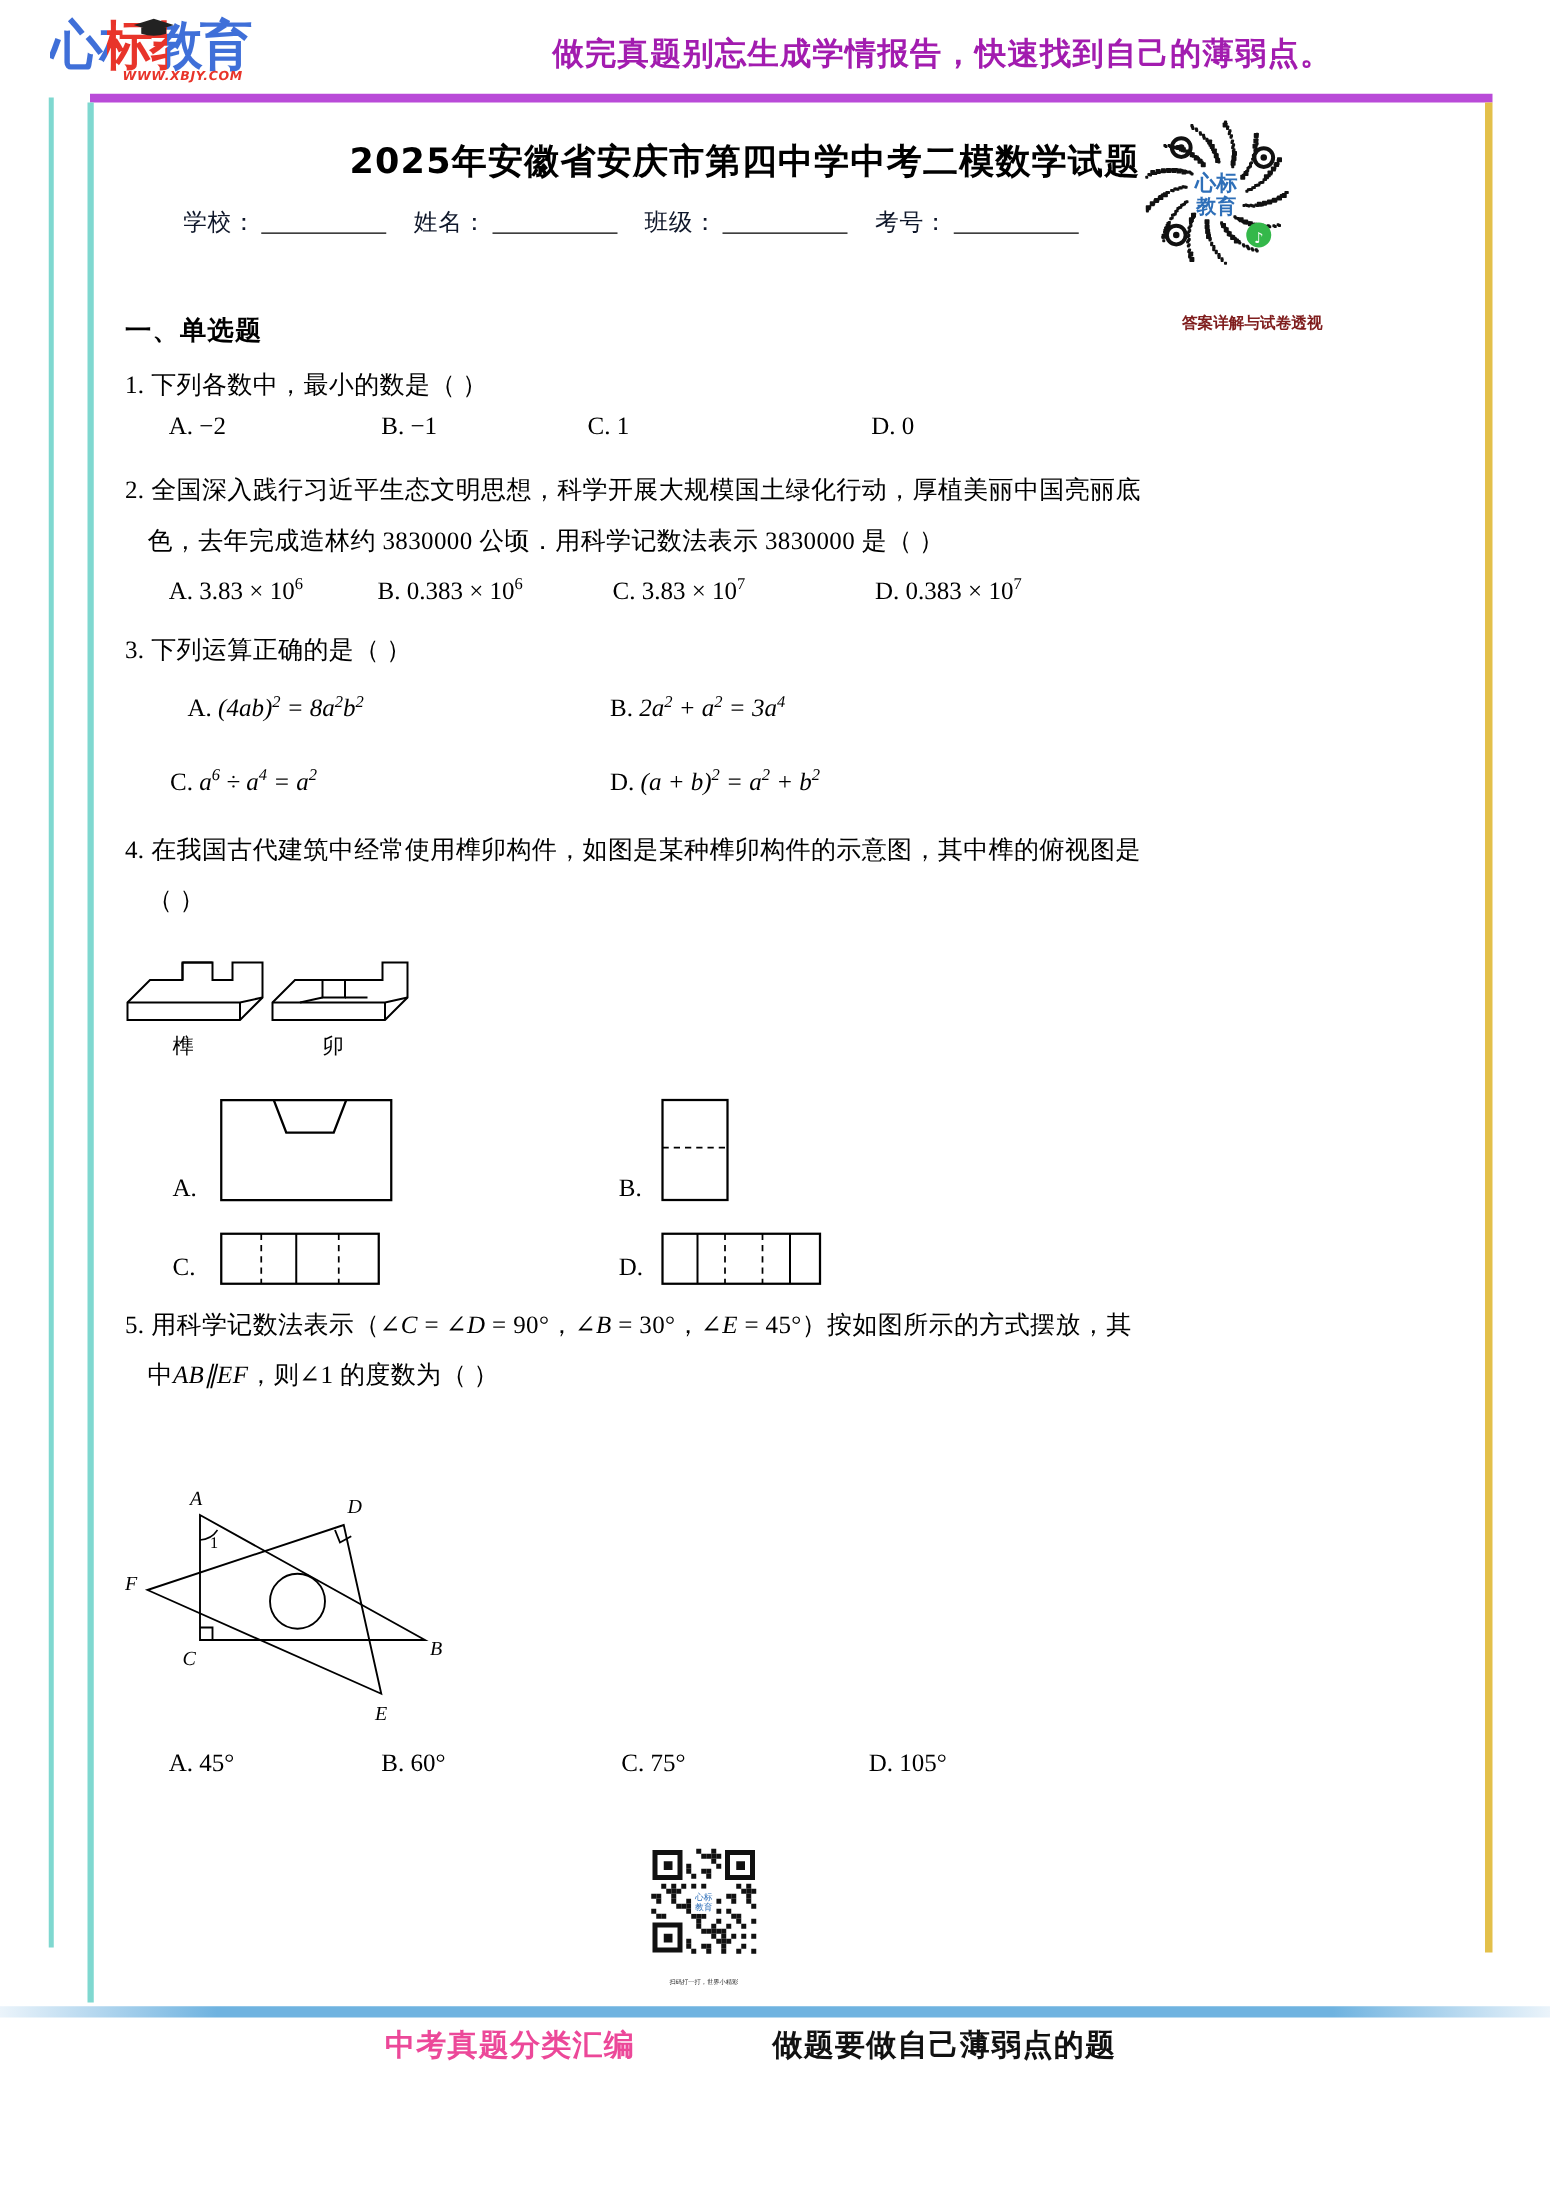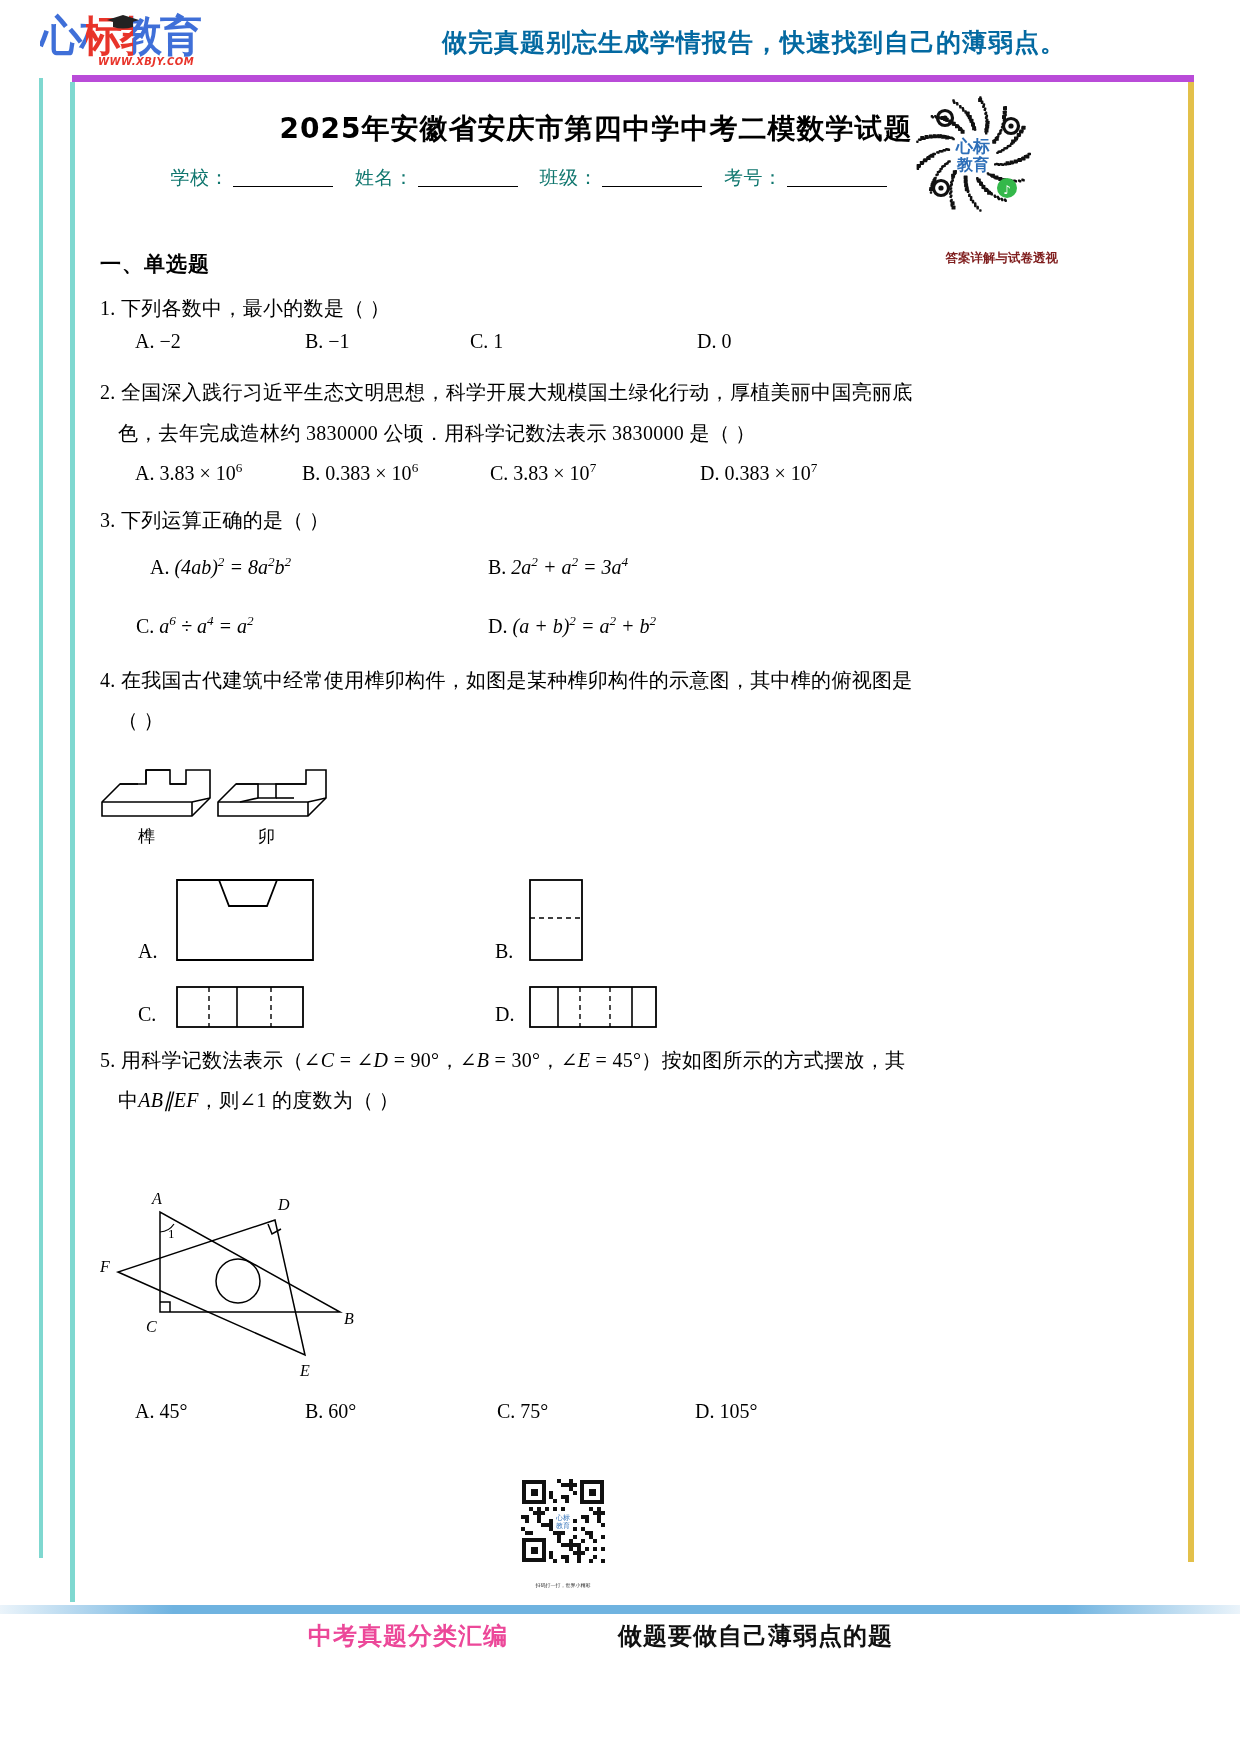--- a/index.html
+++ b/index.html
@@ -54,21 +54,21 @@
     color: #e8342a;
     letter-spacing: 0.5px;
     white-space: nowrap;
   }
   .slogan {
     position: absolute;
     left: 430px; top: 26px;
     font-family: "DejaVu Sans", sans-serif;
     font-size: 25px;
     font-weight: bold;
-    color: #0369a1;
+    color: #a21caf;
     letter-spacing: 1px;
     white-space: nowrap;
   }
 
   
   .bar-purple {
     position: absolute;
     left: 72px; top: 75px;
     width: 1122px; height: 7px;
     background: #b94bd8;
@@ -109,23 +109,22 @@
     font-size: 28px;
     color: #000;
     letter-spacing: 1px;
   }
   .info-line {
     position: absolute;
     left: 0; top: 165px;
     width: 1013px;
     text-align: center;
     font-size: 19px;
-    color: #0f766e;
+    color: #0f172a;
     letter-spacing: 0.5px;
-    padding-left: 24px;
   }
   .info-line .blank {
     display: inline-block;
     border-bottom: 1.5px solid #000;
     width: 100px;
     margin: 0 4px;
     vertical-align: -3px;
   }
   .info-line .gap { display:inline-block; width: 18px; }
 

